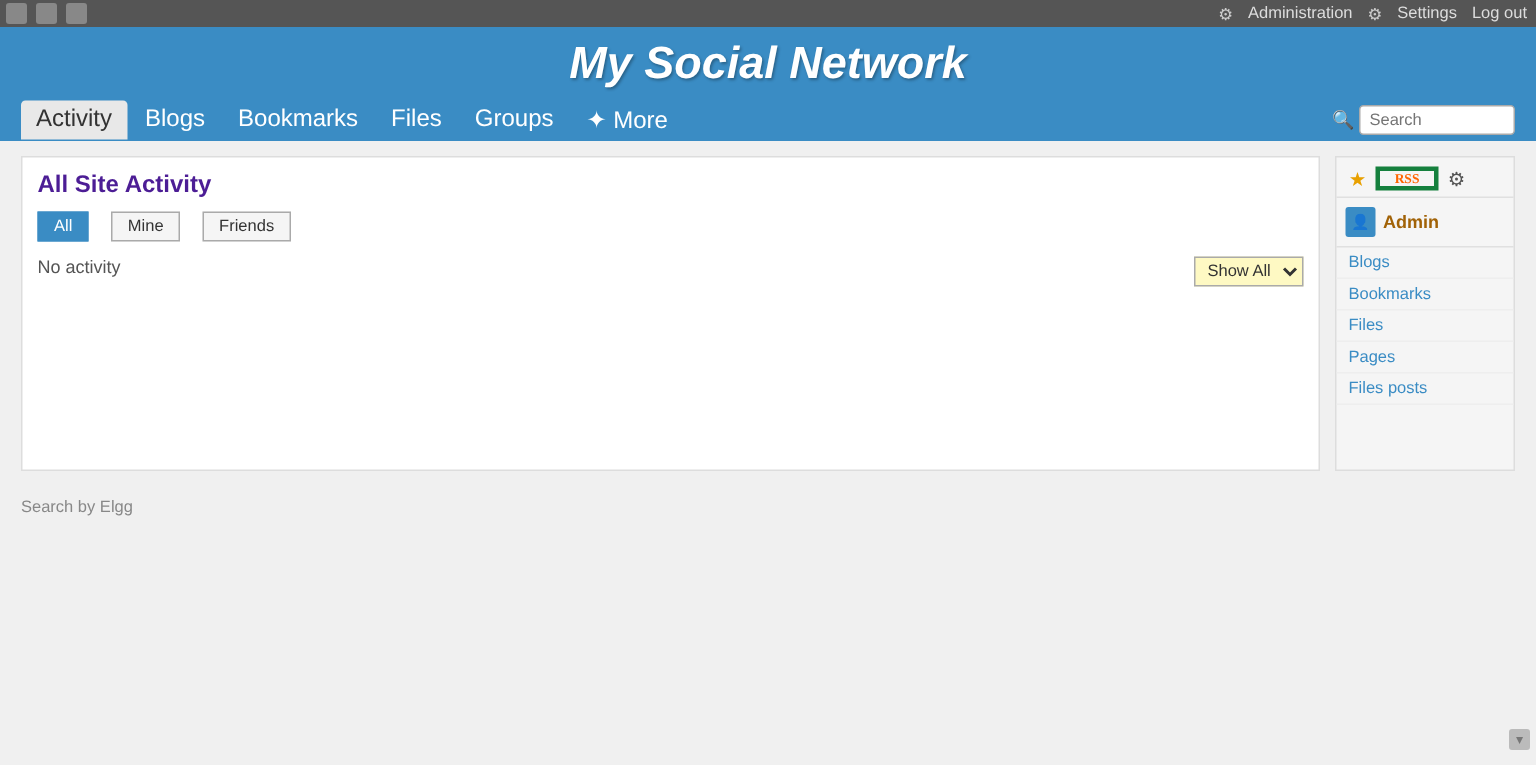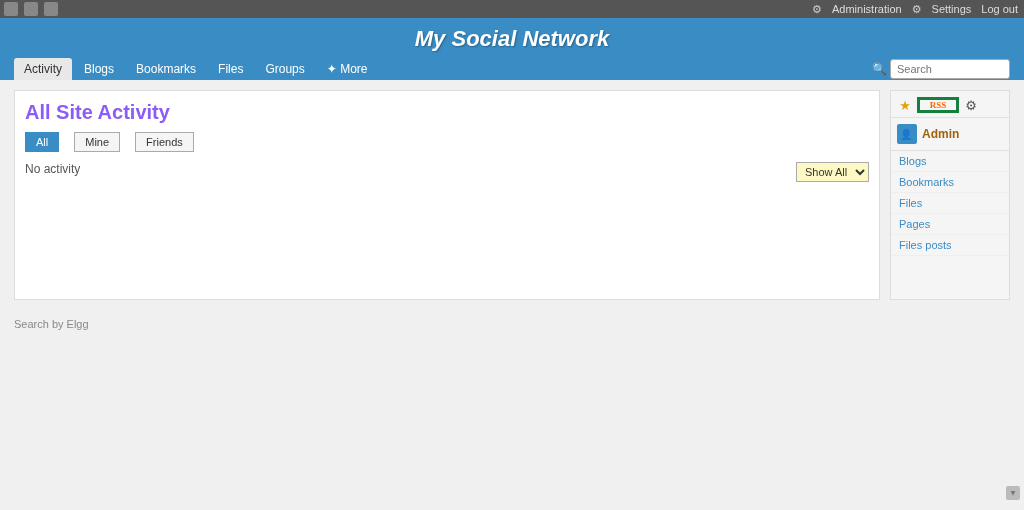--- a/index.html
+++ b/index.html
@@ -35,51 +35,51 @@
       display: inline-block;
     }
 
     
     #header {
       background: #3a8cc4;
       padding: 8px 14px 0 14px;
     }
     #site-title {
       text-align: center;
-      font-size: 22px;
+      font-size: 30px;
       font-weight: bold;
       color: #fff;
       font-style: italic;
       text-shadow: 1px 1px 2px rgba(0,0,0,0.3);
       padding-bottom: 6px;
     }
     #nav {
       display: flex;
       align-items: center;
       gap: 2px;
     }
     .nav-item {
       padding: 4px 10px;
       color: #fff;
-      font-size: 12px;
+      font-size: 16px;
       cursor: pointer;
       border-radius: 3px 3px 0 0;
       text-decoration: none;
     }
     .nav-item.active {
       background: #e8e8e8;
       color: #333;
     }
     #search-area {
       margin-left: auto;
       display: flex;
       align-items: center;
     }
     #search-input {
-      width: 120px;
+      width: 104px;
       height: 20px;
       border: 1px solid #aaa;
       border-radius: 3px;
       padding: 2px 6px;
       font-size: 11px;
       color: #999;
     }
 
     
     #content-wrapper {
@@ -90,23 +90,23 @@
 
     
     #main-content {
       flex: 1;
       background: #fff;
       border: 1px solid #ddd;
       padding: 10px;
       min-height: 210px;
     }
     #page-title {
-      font-size: 20px;
+      font-size: 16px;
       font-weight: bold;
-      color: #8b5cf6;
+      color: #4c1d95;
       margin-bottom: 8px;
     }
     .filter-buttons {
       display: flex;
       gap: 16px;
       margin-bottom: 10px;
     }
     .filter-btn {
       padding: 3px 10px;
       border: 1px solid #aaa;

